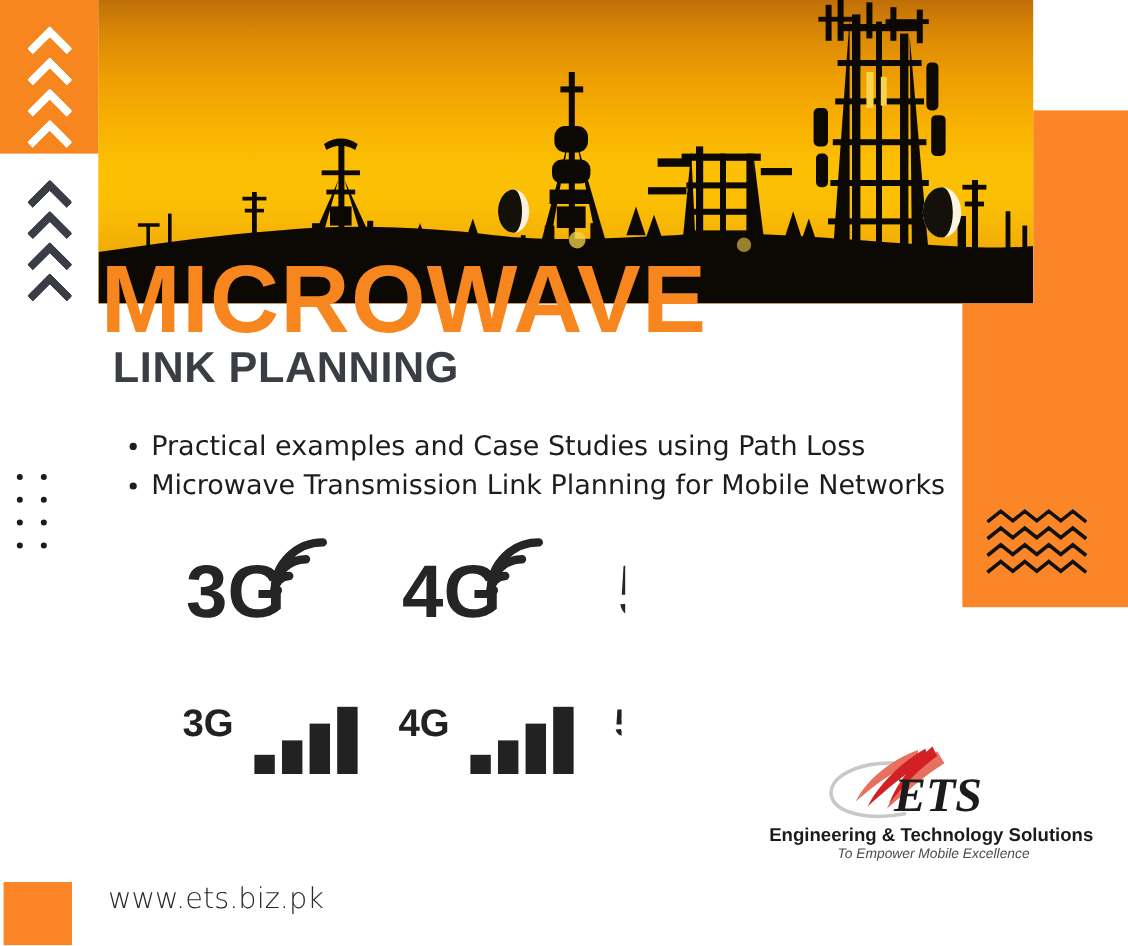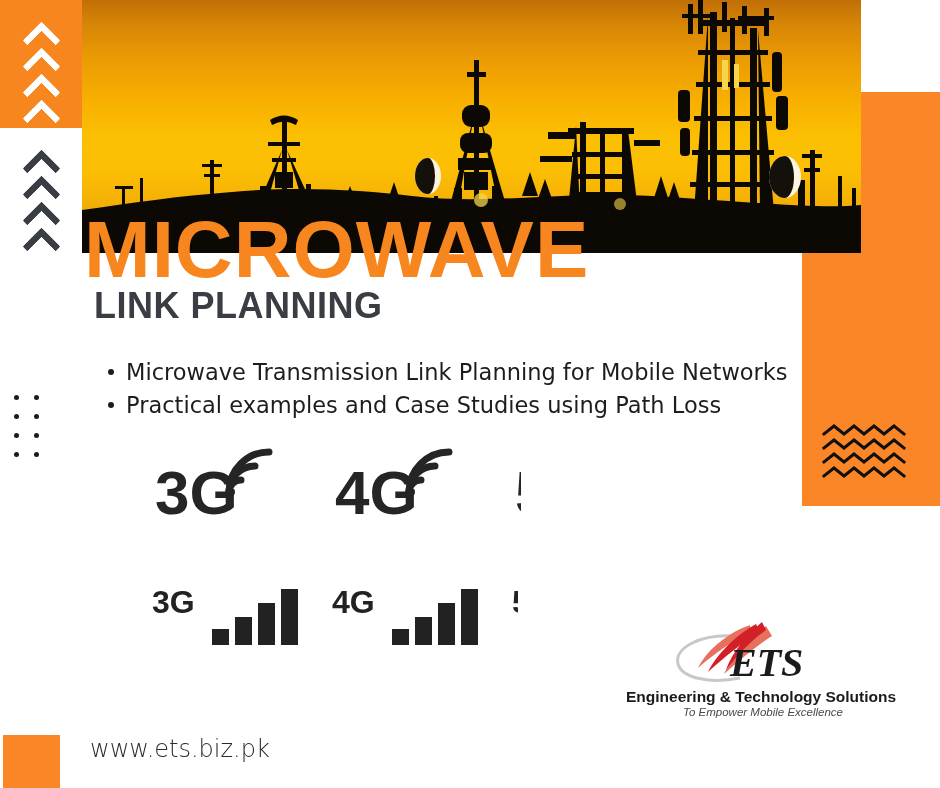--- a/index.html
+++ b/index.html
@@ -163,21 +163,21 @@
     position: relative;
     display: block;
   }
   .net-icon.arc-style { width: 154px; height: 78px; }
   .net-icon.bar-style { width: 154px; height: 66px; }
   .net-icon.clipped { overflow: hidden; width: 6px; }
 
   
   .logo {
     position: absolute;
-    left: 626px; top: 620px;
+    left: 641px; top: 620px;
     width: 270px; height: 100px;
   }
   .logo-tag {
     position: absolute;
     left: 0; top: 68px;
     width: 270px;
     text-align: left;
     font-size: 15.5px;
     font-weight: bold;
     color: #1b1b1b;
@@ -388,22 +388,22 @@
         <path d="M2 38 L12 30 L22 38 L32 30 L42 38 L52 30 L62 38 L72 30 L82 38"></path>
         <path d="M2 52 L12 44 L22 52 L32 44 L42 52 L52 44 L62 52 L72 44 L82 52"></path>
       </g>
     </svg>
   </div>
 
   <div class="title-main">MICROWAVE</div>
   <div class="title-sub">LINK PLANNING</div>
 
   <ul class="bullets">
+    <li>Practical examples and Case Studies using Path Loss</li>
     <li>Microwave Transmission Link Planning for Mobile Networks</li>
-    <li>Practical examples and Case Studies using Path Loss</li>
   </ul>
 
   <div class="net-row top-row">
 
     <span class="net-icon arc-style">
       <svg viewBox="0 0 154 78" width="154" height="78">
         <text x="0" y="66" font-family="Liberation Sans, sans-serif" font-size="62" font-weight="bold" fill="#252525">3G</text>
         <g fill="none" stroke="#252525" stroke-linecap="round">
           <path d="M74 44 A 12 12 0 0 1 86 32" stroke-width="7"></path>
           <path d="M74 44 A 26 26 0 0 1 100 18" stroke-width="7"></path>

